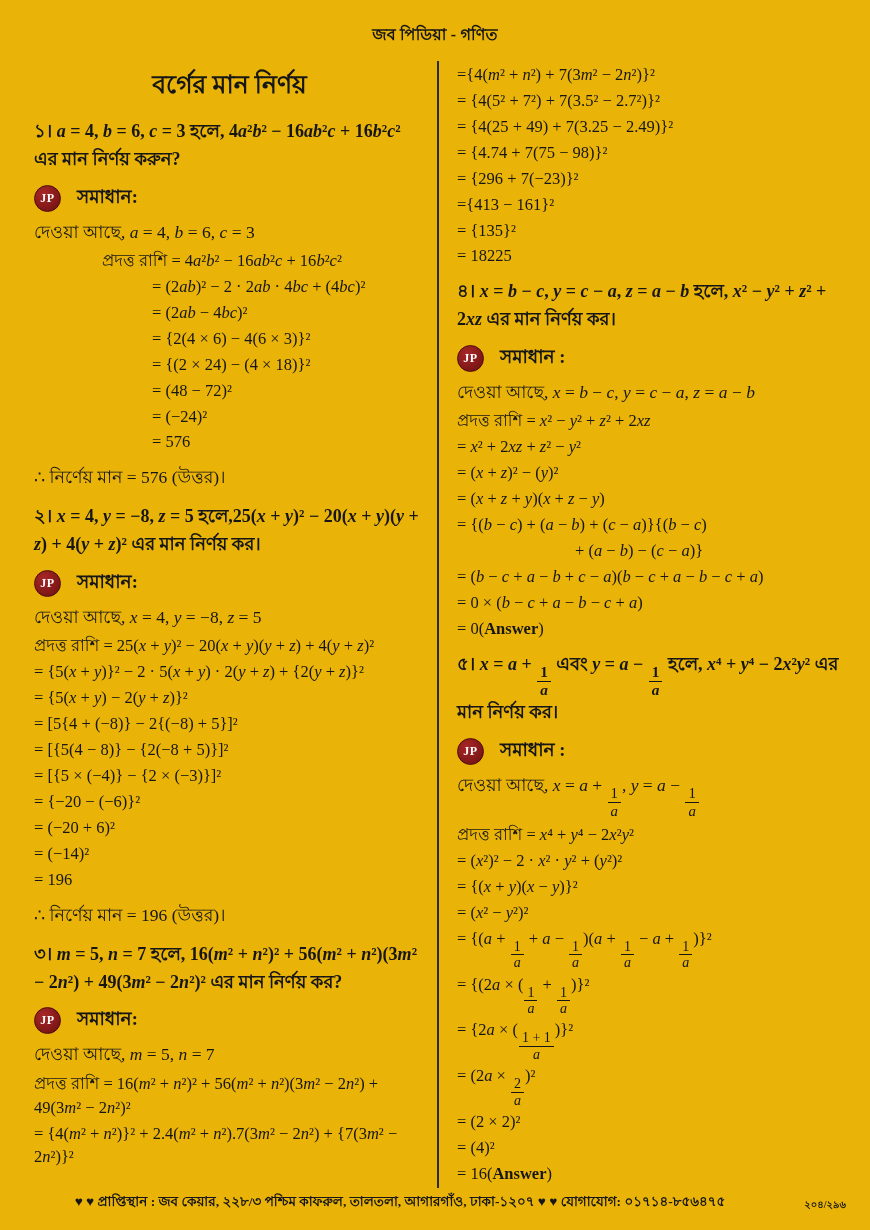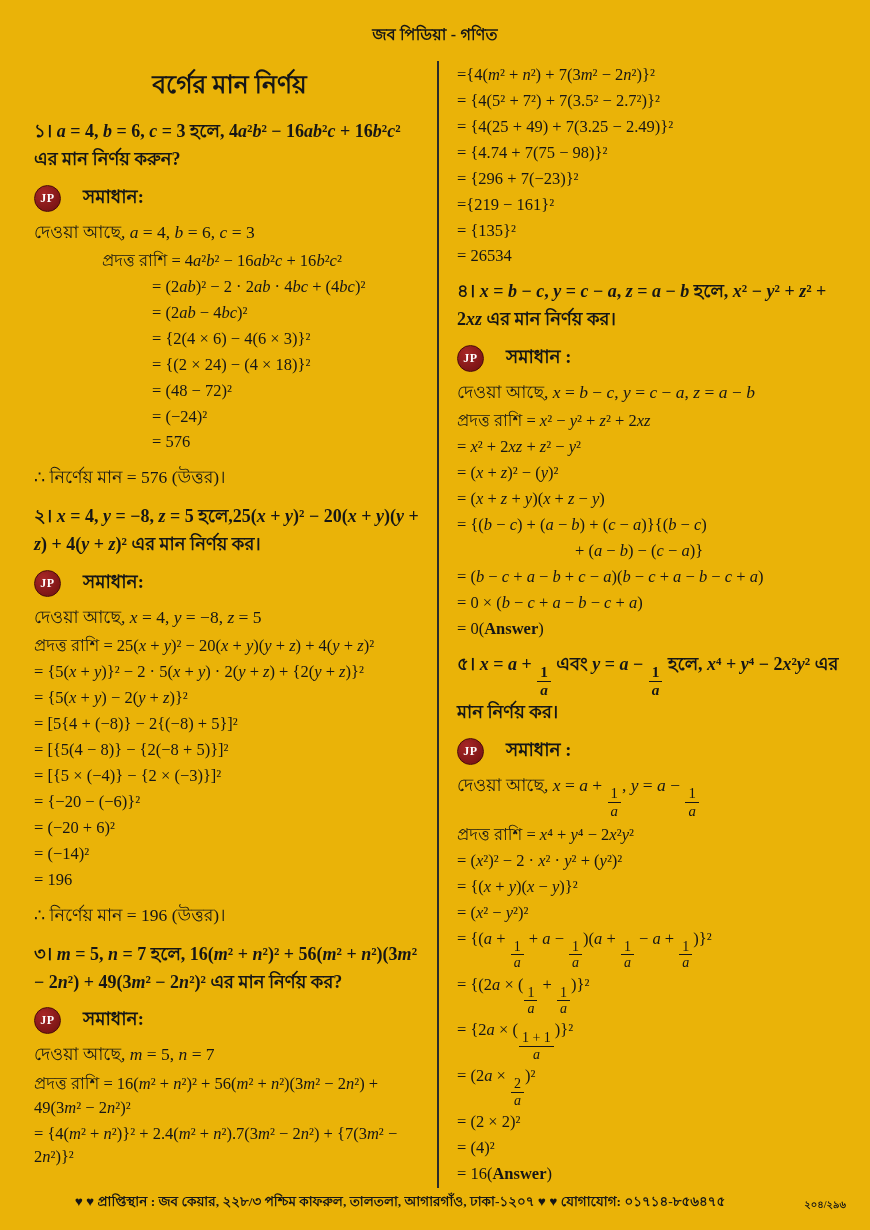--- a/index.html
+++ b/index.html
@@ -5,21 +5,21 @@
   *{margin:0;padding:0;box-sizing:border-box}
   html,body{background:#ffffff}
   body{width:870px;height:1230px;font-family:"Liberation Serif","DejaVu Serif",serif;color:#161616;}
   .page{position:relative;width:870px;height:1230px;overflow:hidden;background:#eab308;}
   .header{padding-top:22px;text-align:center;font-size:16px;font-weight:bold;letter-spacing:.2px;}
   .columns{display:flex;align-items:stretch;margin:12px 26px 0 34px;}
   .col-left{width:403px;padding-right:12px;}
   .col-right{flex:1;border-left:2px solid #2b2b2b;padding-left:18px;}
   .col-title{text-align:center;font-size:25px;font-weight:bold;margin:4px 0 10px;}
   .problem{font-weight:bold;font-size:18px;line-height:1.55;margin-top:10px;}
-  .solution{display:flex;align-items:center;gap:22px;margin:9px 0 5px;}
+  .solution{display:flex;align-items:center;gap:16px;margin:9px 0 5px;}
   .jp-logo{width:27px;height:27px;min-width:27px;border-radius:50%;
     background:radial-gradient(circle at 35% 30%,#a82727,#6d0f0f);
     color:#fff;display:inline-flex;align-items:center;justify-content:center;
     font-size:12px;font-weight:bold;letter-spacing:.5px;border:1px solid #4a0a0a;}
   .sol-label{font-weight:bold;font-size:18.5px;}
   .given{font-size:17.5px;margin:2px 0 4px;line-height:1.5;}
   .eq{font-size:16.5px;line-height:1.45;margin:2px 0;}
   .eq.ind-1{margin-left:68px;}
   .eq.ind-2{margin-left:118px;}
   .result{font-size:17.5px;margin:10px 0 4px;}
@@ -80,23 +80,23 @@
         <p class="given">দেওয়া আছে, <i>m</i> = 5, <i>n</i> = 7</p>
         <div class="eq">প্রদত্ত রাশি = 16(<i>m</i>² + <i>n</i>²)² + 56(<i>m</i>² + <i>n</i>²)(3<i>m</i>² − 2<i>n</i>²) + 49(3<i>m</i>² − 2<i>n</i>²)²</div>
         <div class="eq">= {4(<i>m</i>² + <i>n</i>²)}² + 2.4(<i>m</i>² + <i>n</i>²).7(3<i>m</i>² − 2<i>n</i>²) + {7(3<i>m</i>² − 2<i>n</i>²)}²</div>
       </div>
     <div class="col-right" id="col-right">
         <div class="eq">={4(<i>m</i>² + <i>n</i>²) + 7(3<i>m</i>² − 2<i>n</i>²)}²</div>
         <div class="eq">= {4(5² + 7²) + 7(3.5² − 2.7²)}²</div>
         <div class="eq">= {4(25 + 49) + 7(3.25 − 2.49)}²</div>
         <div class="eq">= {4.74 + 7(75 − 98)}²</div>
         <div class="eq">= {296 + 7(−23)}²</div>
-        <div class="eq">={219 − 161}²</div>
+        <div class="eq">={413 − 161}²</div>
         <div class="eq">= {135}²</div>
-        <div class="eq">= 26534</div>
+        <div class="eq">= 18225</div>
         <p class="problem">৪।  <i>x</i> = <i>b</i> − <i>c</i>,  <i>y</i> = <i>c</i> − <i>a</i>,  <i>z</i> = <i>a</i> − <i>b</i>  হলে,  <i>x</i>² − <i>y</i>² + <i>z</i>² + 2<i>x</i><i>z</i> এর মান নির্ণয় কর।</p>
         <div class="solution">
           <span class="jp-logo">JP</span>
           <span class="sol-label">সমাধান :</span>
         </div>
         <p class="given">দেওয়া আছে, <i>x</i> = <i>b</i> − <i>c</i>,  <i>y</i> = <i>c</i> − <i>a</i>,  <i>z</i> = <i>a</i> − <i>b</i></p>
         <div class="eq">প্রদত্ত রাশি = <i>x</i>² − <i>y</i>² + <i>z</i>² + 2<i>x</i><i>z</i></div>
         <div class="eq">= <i>x</i>² + 2<i>x</i><i>z</i> + <i>z</i>² − <i>y</i>²</div>
         <div class="eq">= (<i>x</i> + <i>z</i>)² − (<i>y</i>)²</div>
         <div class="eq">= (<i>x</i> + <i>z</i> + <i>y</i>)(<i>x</i> + <i>z</i> − <i>y</i>)</div>

